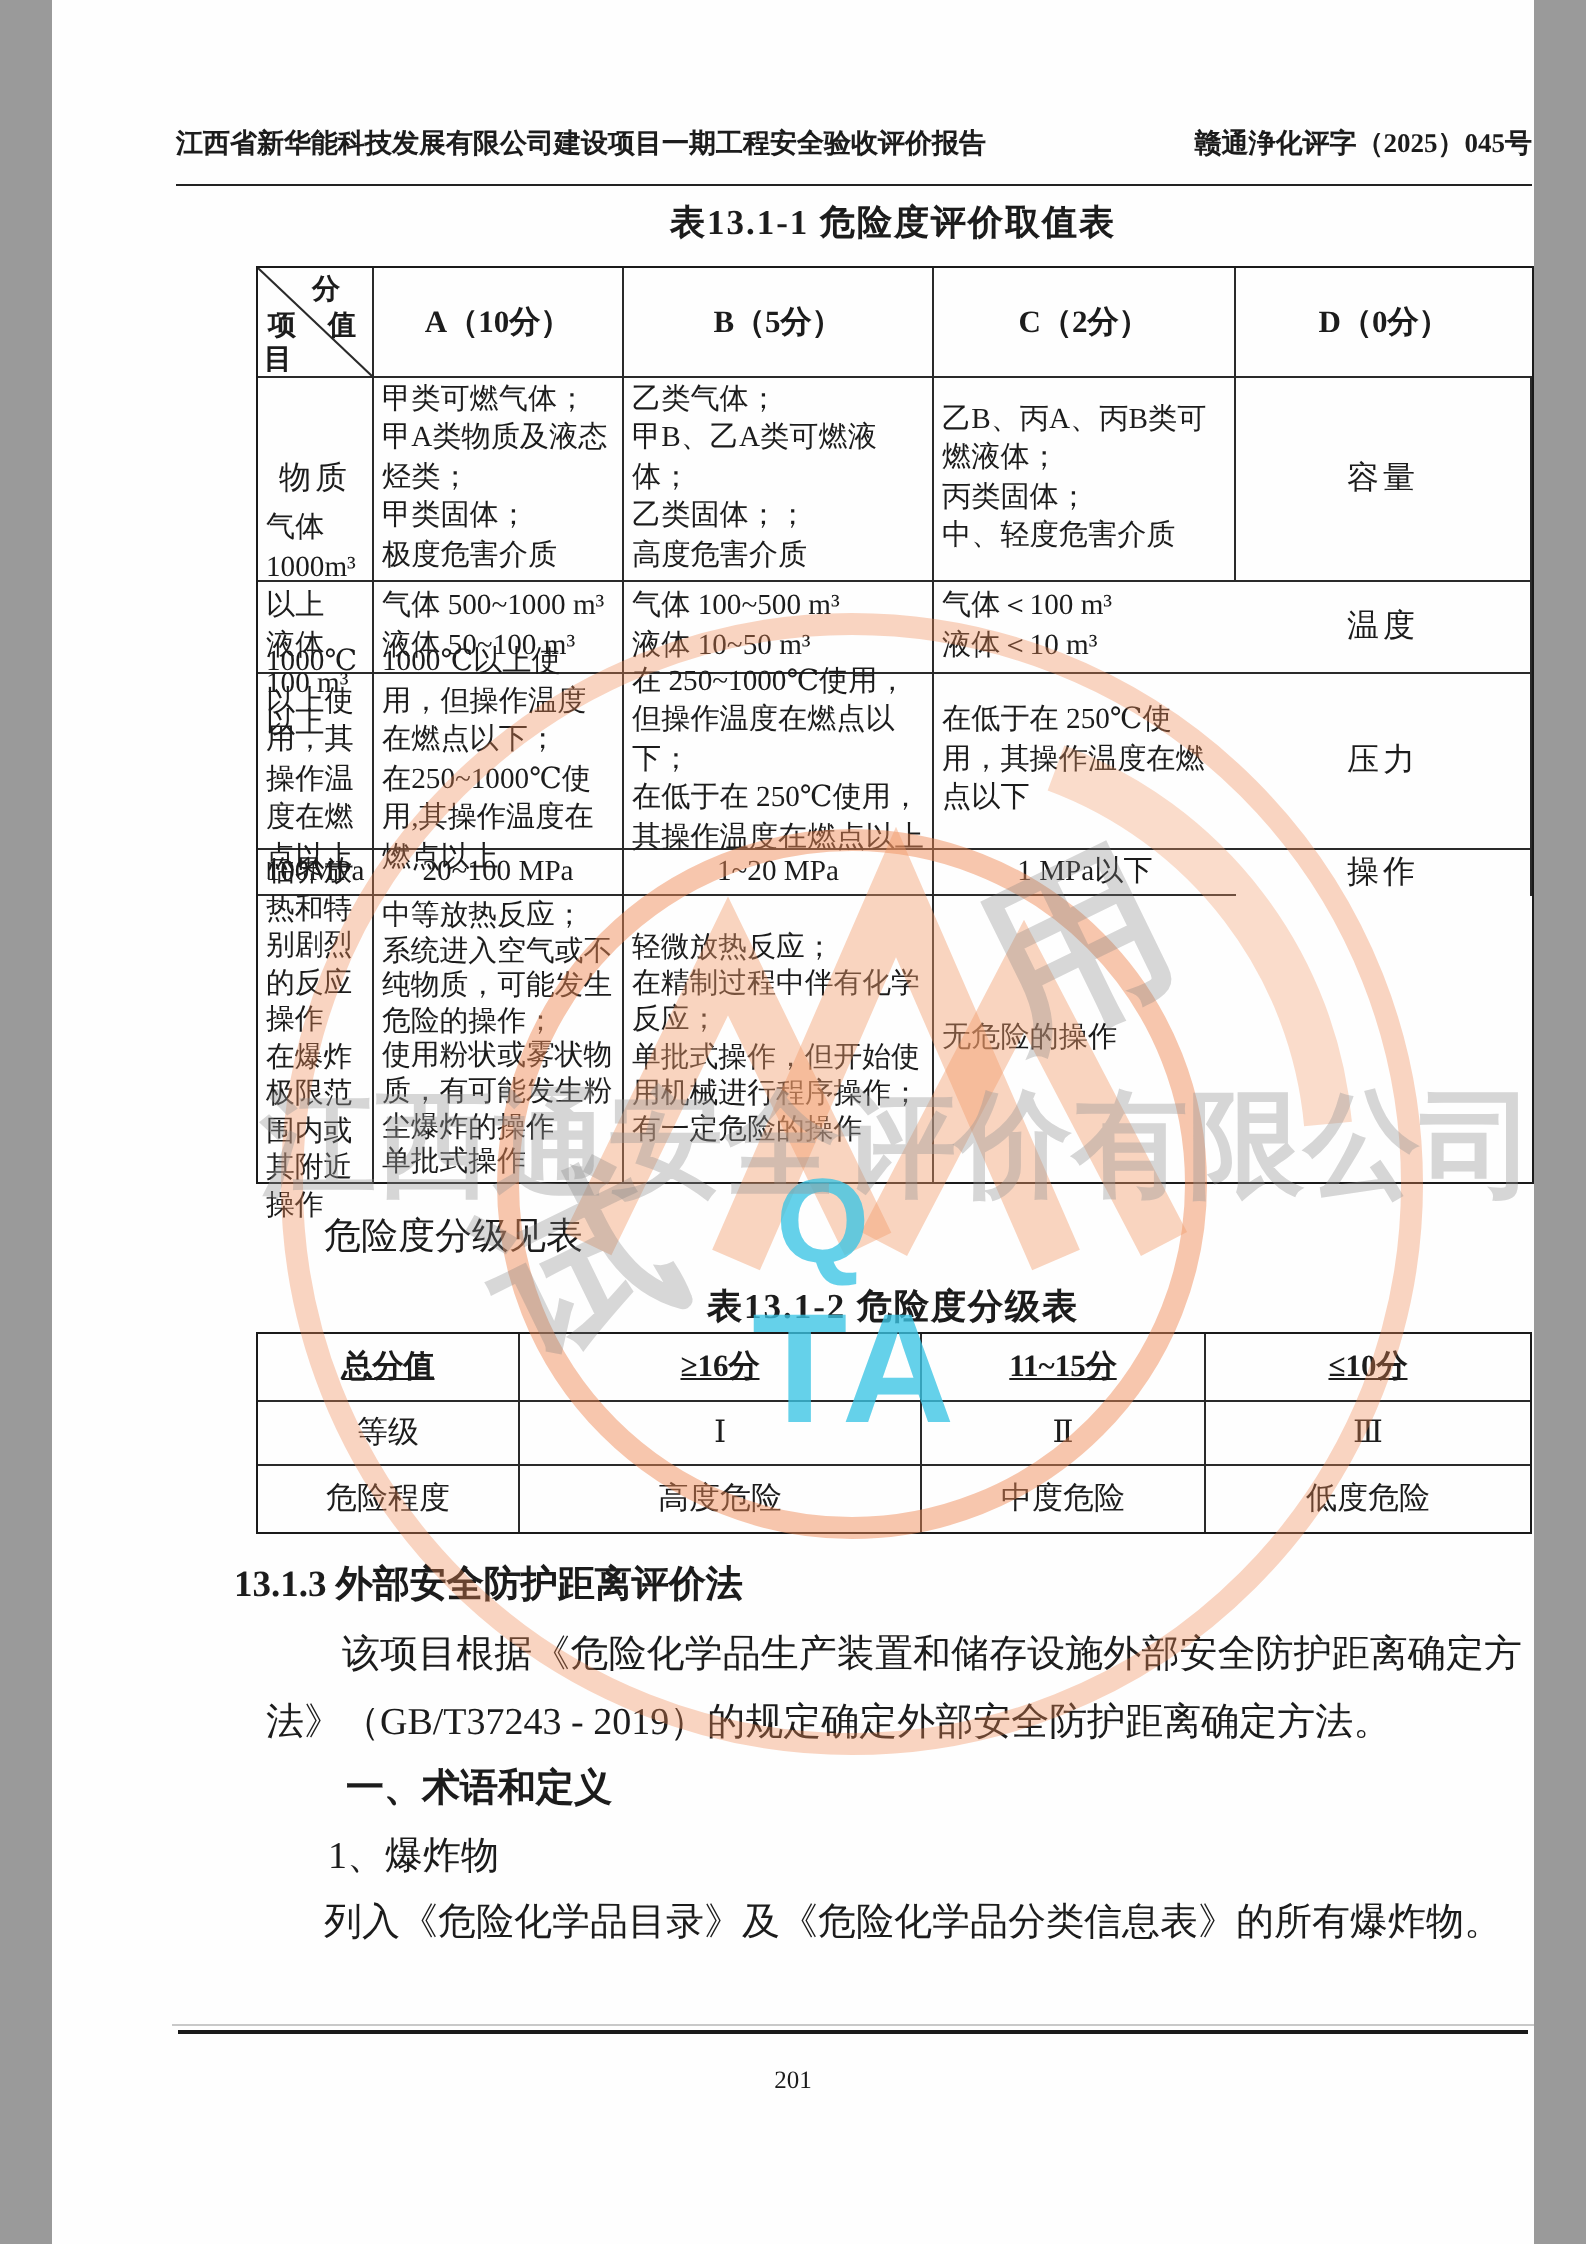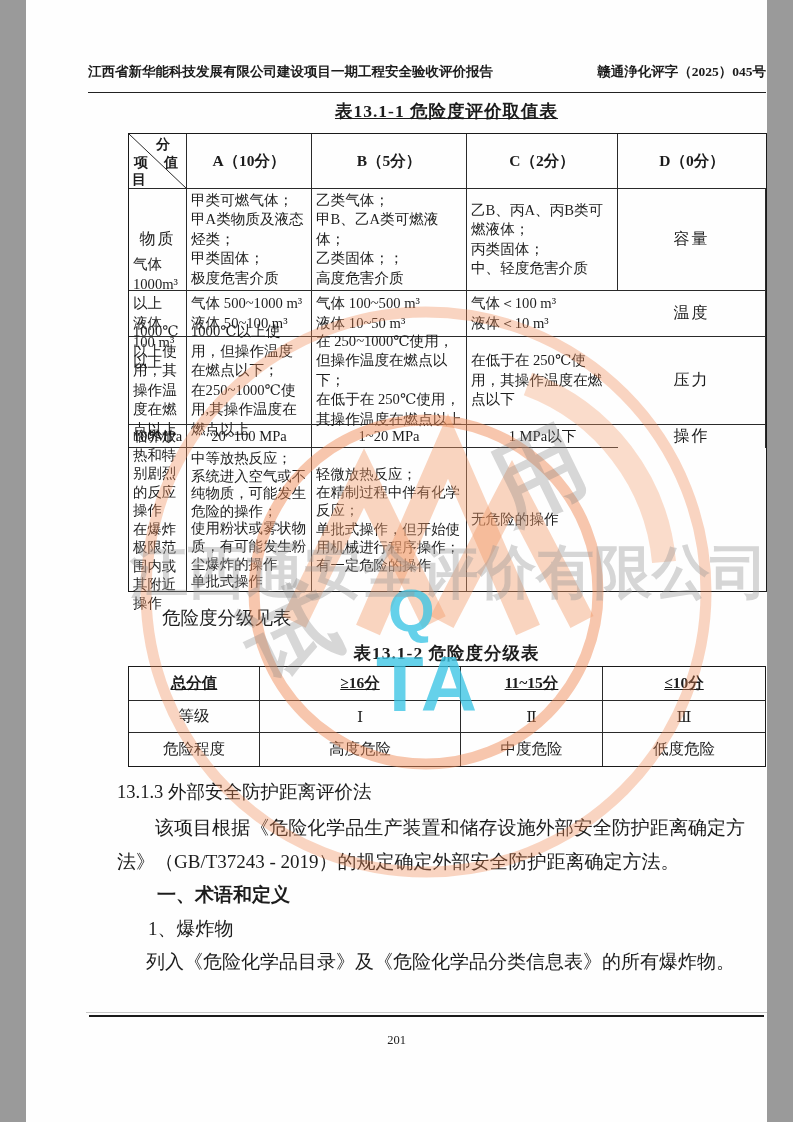--- a/index.html
+++ b/index.html
@@ -7,21 +7,21 @@
         font-family:"Liberation Serif","DejaVu Serif",serif;color:#1c1c1c;overflow:hidden;}
 
   
   .doc-header{position:absolute;left:62px;top:63px;width:678px;height:25px;
               display:flex;justify-content:space-between;align-items:flex-start;
               font-size:13.5px;font-weight:bold;border-bottom:1.5px solid #222;padding-bottom:4px;}
 
   
   .tbl-title{position:absolute;left:102px;width:637px;text-align:center;
              font-size:17.5px;font-weight:bold;letter-spacing:1px;}
-  .t1-title{top:99px;text-decoration:underline;} .t2-title{top:641px;}
+  .t1-title{top:99px;} .t2-title{top:641px;}
 
   
   .t1{position:absolute;left:102px;top:133px;display:grid;
       grid-template-columns:58px 125px 155px 151px 148px;
       grid-template-rows:55px 102px 46px 88px 23px 143px;
       border:1.5px solid #1a1a1a;background:transparent;}
   .t1 > div{border-right:1px solid #2a2a2a;border-bottom:1px solid #2a2a2a;
             display:flex;flex-direction:column;justify-content:center;box-sizing:border-box;}
   .t1 > div.c-last{border-right:none;}
   .t1 > div.r-last{border-bottom:none;}
@@ -44,22 +44,22 @@
       grid-template-rows:34px 32px 33px;
       border:1.5px solid #1a1a1a;}
   .t2 > div{border-right:1px solid #2a2a2a;border-bottom:1px solid #2a2a2a;
             display:flex;align-items:center;justify-content:center;
             font-size:15.5px;box-sizing:border-box;}
   .t2 > div.c-last{border-right:none;}
   .t2 > div.r-last{border-bottom:none;}
   .t2 .b{font-weight:bold;text-decoration:underline;}
 
   
-  .sec-heading{position:absolute;left:91px;top:779px;font-size:18.5px;font-weight:normal;}
-  .bodytext{position:absolute;left:91px;top:811px;width:628px;font-size:19px;line-height:33.6px;}
+  .sec-heading{position:absolute;left:91px;top:779px;font-size:18.5px;font-weight:bold;}
+  .bodytext{position:absolute;left:107px;top:811px;width:628px;font-size:19px;line-height:33.6px;}
   .bodytext p{margin:0;}
   .p-just{text-align:justify;text-indent:38px;}
   .ind2{text-indent:40px;font-weight:bold;}
   .ind1{text-indent:31px;}
   .ind0{text-indent:29px;}
 
   
   .foot-line-light{position:absolute;left:60px;top:1012px;width:681px;border-top:1px solid #c8c8c8;}
   .foot-line{position:absolute;left:63px;top:1015px;width:675px;border-top:2.5px solid #1a1a1a;}
   .page-num{position:absolute;left:0;top:1033px;width:100%;text-align:center;font-size:12.5px;}

